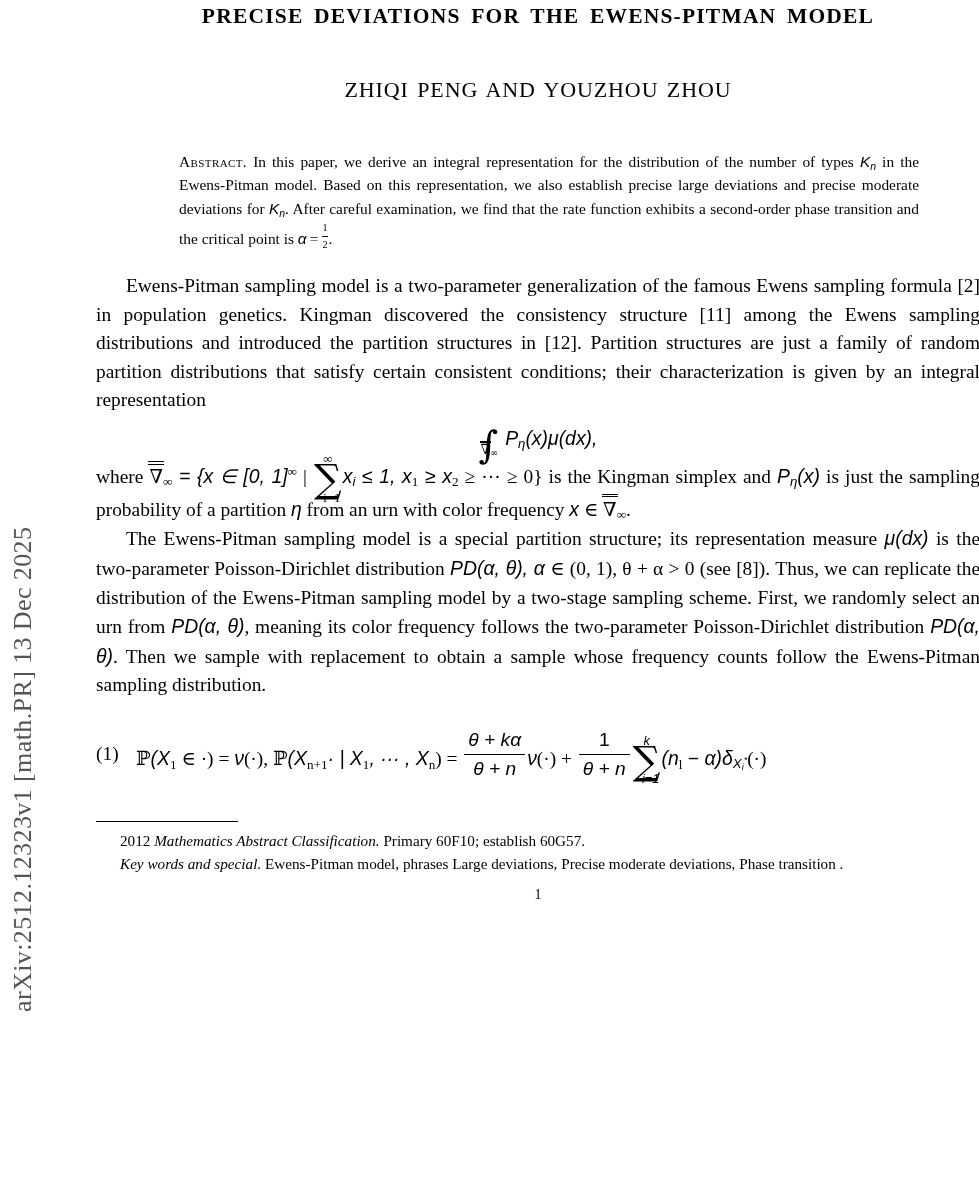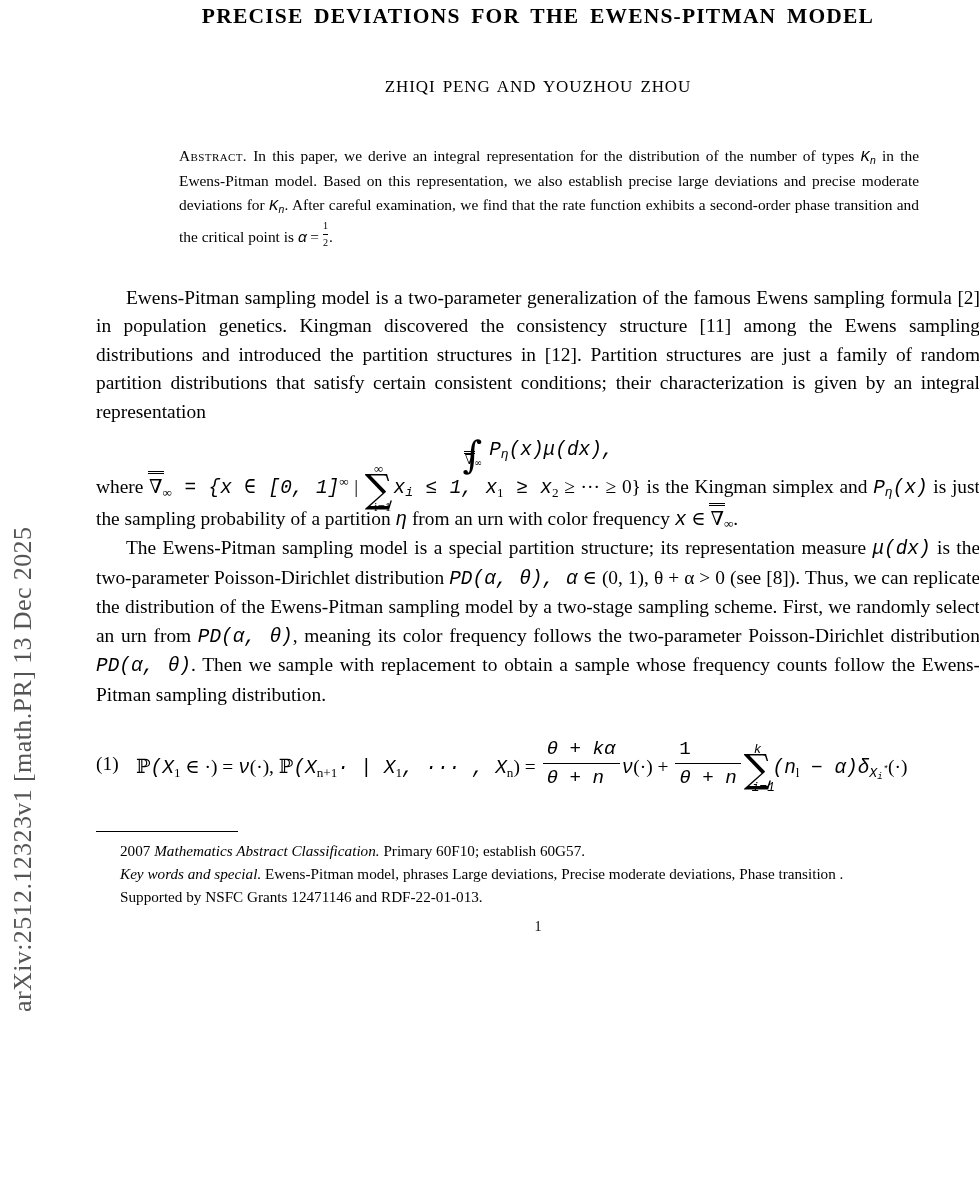--- a/index.html
+++ b/index.html
@@ -49,21 +49,21 @@
   .title {
     text-align: center;
     font-size: 21.5px;
     font-weight: bold;
     letter-spacing: 1.2px;
     margin-top: 4px;
     word-spacing: 4px;
   }
   .authors {
     text-align: center;
-    font-size: 17px;
+    font-size: 22px;
     letter-spacing: 0.9px;
     margin-top: 48px;
     word-spacing: 2px;
   }
 
   
   .abstract {
     margin: 47px 61px 0 83px;
     font-size: 15.4px;
     line-height: 1.52;
@@ -84,42 +84,43 @@
     margin-top: 92px;
   }
   .section-head .num { font-variant: normal; }
 
   
   .body {
     font-size: 19.4px;
     line-height: 1.47;
     text-align: justify;
     text-justify: inter-word;
-    margin-top: 33px;
+    margin-top: 20px;
   }
   .body p { margin: 0; }
   .body p.indent { text-indent: 30px; }
 
   .display {
     text-align: center;
     margin: 9px 0 6px 0;
     font-size: 19.4px;
   }
 
   
-  .mi { font-family: Liberation Mono, monospace; font-style: italic; }
+  .mi { font-family: Liberation Sans, sans-serif; font-style: italic; }
   .mr { font-style: normal; }
   .mbb { font-family: "DejaVu Serif", serif; font-style: normal; }
   sub, sup { font-size: 0.68em; line-height: 0; }
   sub { vertical-align: -0.26em; }
   sup { vertical-align: 0.52em; }
 
   .frac {
     display: inline-block;
     vertical-align: -0.52em;
+    text-align: center;
     font-size: 0.99em;
     margin: 0 2px;
   }
   .frac .num { display: block; padding: 0 4px; }
   .frac .den { display: block; padding: 0 4px; border-top: 1.1px solid #000; }
 
   .sfrac {
     display: inline-block;
     vertical-align: -0.34em;
     text-align: center;
@@ -264,20 +265,19 @@
     <div class="eqline">
       <span class="tag">(1)</span>
       <span class="eqbody"><span class="mbb">ℙ</span><span class="mi">(X</span><sub>1</sub><span> ∈ ·) = </span><span class="mi">ν</span><span>(·), </span><span class="mbb">ℙ</span><span class="mi">(X</span><sub>n+1</sub><span class="mi">· | X</span><sub>1</sub><span class="mi">, ··· , X</span><sub>n</sub><span>) = </span><span class="frac mi"><span class="num">θ + kα</span><span class="den">θ + n</span></span><span class="mi">ν</span><span>(·) + </span><span class="frac mi"><span class="num mr">1</span><span class="den">θ + n</span></span><span class="bigsum"><span class="top mi">k</span><span class="sg">∑</span><span class="bot mi">i=1</span></span><span class="mi">(n</span><sub>l</sub><span class="mi"> − α)</span><span class="mi"><span>δ</span><sub><span>X</span><sub>i</sub><sup>*</sup></sub></span><span>(·)</span></span>
     </div>
 
   </div>
 
   <div class="fn-rule"></div>
 
   <div class="footnotes">
-    <p class="ind"><span>2007 </span><span class="it">Mathematics Abstract Classification.</span><span>  Primary 60F10; establish 60G57.</span></p>
+    <p class="ind"><span>2012 </span><span class="it">Mathematics Abstract Classification.</span><span>  Primary 60F10; establish 60G57.</span></p>
     <p class="ind"><span class="it">Key words and special.</span><span>   Ewens-Pitman model, phrases Large deviations, Precise moderate deviations, Phase transition .</span></p>
-    <p class="ind">Supported by NSFC Grants 12471146 and RDF-22-01-013.</p>
   </div>
 
   <div class="pagenum">1</div>
 
 </div>
 
 </body></html>

